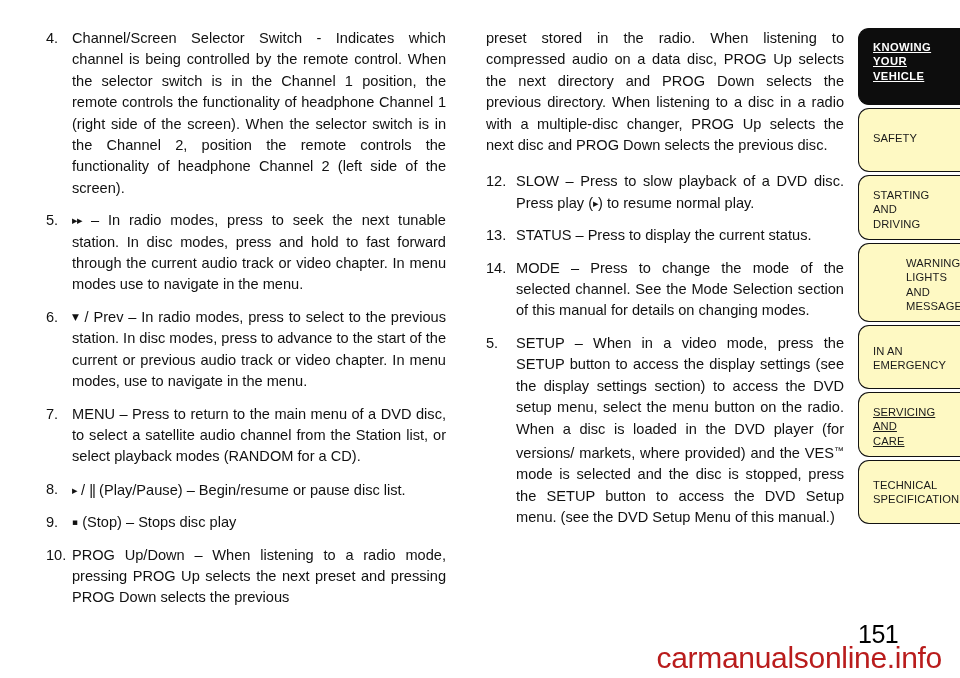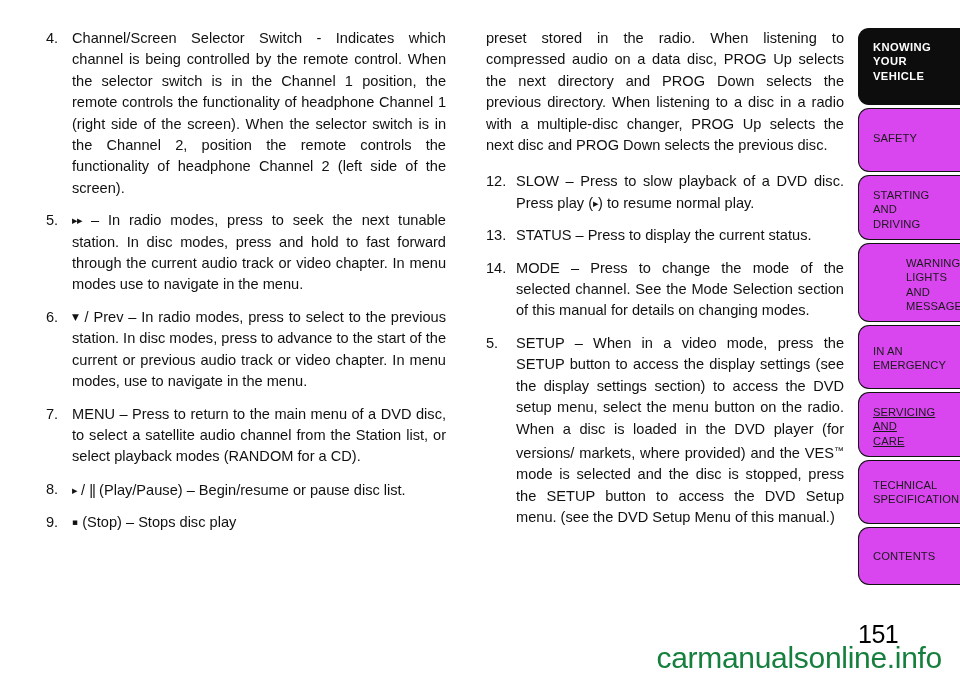--- a/index.html
+++ b/index.html
@@ -93,21 +93,21 @@
   
   #tabs {
     position: absolute;
     left: 858px;
     top: 28px;
     width: 102px;
   }
   .tab {
     position: relative;
     box-sizing: border-box;
-    background: #d946ef;
+    background: #fef9c3;
     border: 1.4px solid #121212;
     border-right: none;
     border-top-left-radius: 11px;
     border-bottom-left-radius: 11px;
     padding: 11px 0 10px 14px;
     margin-bottom: 3px;
     font-size: 11.2px;
     line-height: 14.4px;
     letter-spacing: 0.1px;
     color: #1a1a1a;
@@ -136,21 +136,21 @@
   
   #watermark {
     position: absolute;
     left: 0;
     top: 641px;
     width: 960px;
     text-align: right;
     padding-right: 18px;
     box-sizing: border-box;
     font-size: 30px;
-    color: #15803d;
+    color: #b91c1c;
     font-family: "Liberation Sans", sans-serif;
     letter-spacing: -0.3px;
     white-space: nowrap;
   }
 </style>
 </head>
 <body>
 
 <div id="page">
 
@@ -179,20 +179,24 @@
     <div class="item">
       <span class="item-num">8.</span>
       <span class="item-body"><span class="glyph">▸</span> / <span class="glyph-pause">||</span> <span>(Play/Pause) – Begin/resume or pause disc list.</span></span>
     </div>
 
     <div class="item">
       <span class="item-num">9.</span>
       <span class="item-body"><span class="glyph-sm">▪</span> <span>(Stop) – Stops disc play</span></span>
     </div>
 
+    <div class="item">
+      <span class="item-num">10.</span>
+      <span class="item-body">PROG Up/Down – When listening to a radio mode, pressing PROG Up selects the next preset and pressing PROG Down selects the previous</span>
+    </div>
 
   </div>
 
   <div id="col-right" class="column">
 
     <div class="cont-para">preset stored in the radio. When listening to compressed audio on a data disc, PROG Up selects the next directory and PROG Down selects the previous directory. When listening to a disc in a radio with a multiple-disc changer, PROG Up selects the next disc and PROG Down selects the previous disc.</div>
 
 
     <div class="item">
       <span class="item-num">12.</span>
@@ -211,21 +215,21 @@
 
     <div class="item">
       <span class="item-num">5.</span>
       <span class="item-body"><span>SETUP – When in a video mode, press the SETUP button to access the display settings (see the display settings section) to access the DVD setup menu, select the menu button on the radio. When a disc is loaded in the DVD player (for versions/ markets, where provided) and the VES</span><span class="tm">™</span><span> mode is selected and the disc is stopped, press the SETUP button to access the DVD Setup menu. (see the DVD Setup Menu of this manual.)</span></span>
     </div>
 
   </div>
 
   <div id="tabs">
 
-    <div class="tab active" style="height:77px;">
+    <div class="tab active" style="height:77px;text-decoration:underline;">
       <span class="tab-line">KNOWING</span>
       <span class="tab-line">YOUR</span>
       <span class="tab-line">VEHICLE</span>
     </div>
 
     <div class="tab" style="height:64px;padding-top:22px;">
       <span class="tab-line">SAFETY</span>
     </div>
 
     <div class="tab" style="height:65px;padding-top:12px;">
@@ -250,23 +254,20 @@
       <span class="tab-line">SERVICING</span>
       <span class="tab-line">AND</span>
       <span class="tab-line">CARE</span>
     </div>
 
     <div class="tab" style="height:64px;padding-top:17px;">
       <span class="tab-line">TECHNICAL</span>
       <span class="tab-line">SPECIFICATIONS</span>
     </div>
 
-    <div class="tab" style="height:58px;padding-top:21px;">
-      <span class="tab-line">CONTENTS</span>
-    </div>
 
   </div>
 
   <div id="page-number">151</div>
 
   <div id="watermark">carmanualsonline.info</div>
 
 </div>
 
 </body></html>

